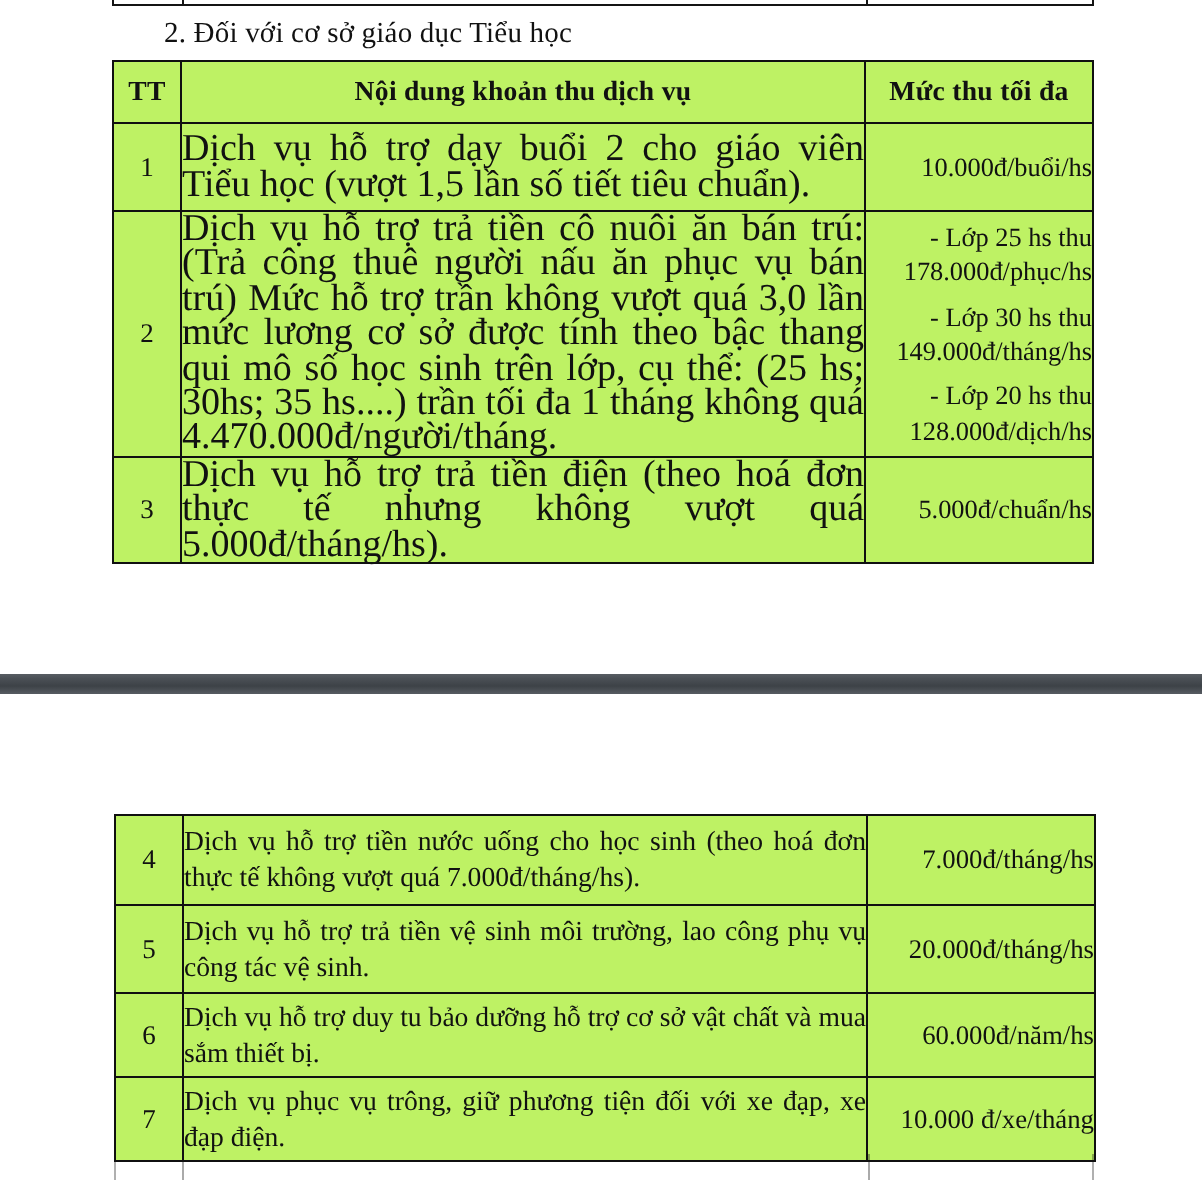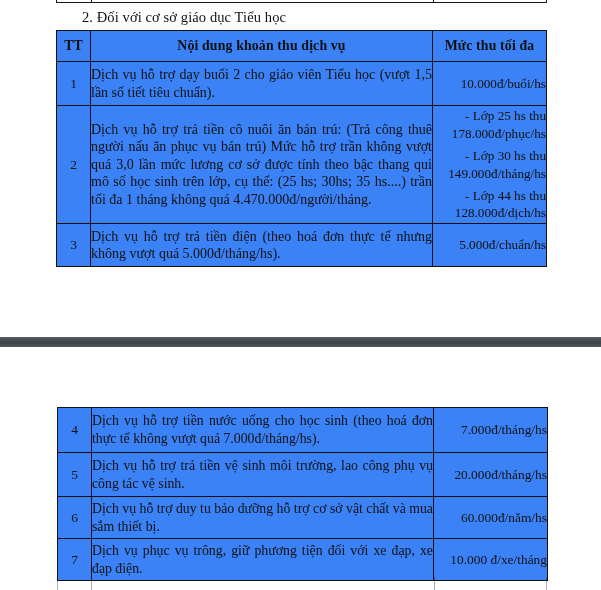--- a/index.html
+++ b/index.html
@@ -80,42 +80,42 @@
     background: #ffffff;
     overflow: hidden;
   }
 
   
   .fee-table {
     position: absolute;
     border-collapse: collapse;
     table-layout: fixed;
     border: 1.5px solid #101010;
-    background: #3b82f6;
+    background: #bef264;
   }
   .fee-table td, .fee-table th {
     border: 1.2px solid #101010;
     padding: 0;
     vertical-align: middle;
     font-weight: normal;
   }
 
   .col-tt    { width: 34px; }
   .col-body  { width: 342px; }
   .col-fee   { width: 114px; }
 
   .cell-tt {
     text-align: center;
     font-size: 13.5px;
     line-height: 16px;
   }
   .cell-body {
     text-align: justify;
     text-align-last: left;
-    font-size: 14px;
+    font-size: 19px;
     line-height: 17.4px;
     padding: 3px 6px 3px 7px;
     hyphens: none;
   }
   .cell-fee {
     text-align: right;
     font-size: 13.2px;
     line-height: 17.4px;
     padding: 3px 3px;
   }
@@ -207,21 +207,21 @@
         </td>
       </tr>
       <tr style="height:118px">
         <td class="cell-tt">2</td>
         <td class="cell-body">Dịch vụ hỗ trợ trả tiền cô nuôi ăn bán trú: (Trả công thuê người nấu ăn phục vụ bán trú) Mức hỗ trợ trần không vượt quá 3,0 lần mức lương cơ sở được tính theo bậc thang qui mô số học sinh trên lớp, cụ thể: (25 hs; 30hs; 35 hs....) trần tối đa 1 tháng không quá 4.470.000đ/người/tháng.</td>
         <td class="cell-fee">
           <span class="fee-line">- Lớp 25 hs thu</span>
           <span class="fee-line">178.000đ/phục/hs</span>
           <span class="fee-line gap-top">- Lớp 30 hs thu</span>
           <span class="fee-line">149.000đ/tháng/hs</span>
-          <span class="fee-line gap-top">- Lớp 44 hs thu</span>
+          <span class="fee-line gap-top">- Lớp 20 hs thu</span>
           <span class="fee-line">128.000đ/dịch/hs</span>
         </td>
       </tr>
       <tr style="height:43px">
         <td class="cell-tt">3</td>
         <td class="cell-body">Dịch vụ hỗ trợ trả tiền điện (theo hoá đơn thực tế nhưng không vượt quá 5.000đ/tháng/hs).</td>
         <td class="cell-fee">
           <span class="fee-line">5.000đ/chuẩn/hs</span>
         </td>
       </tr>

